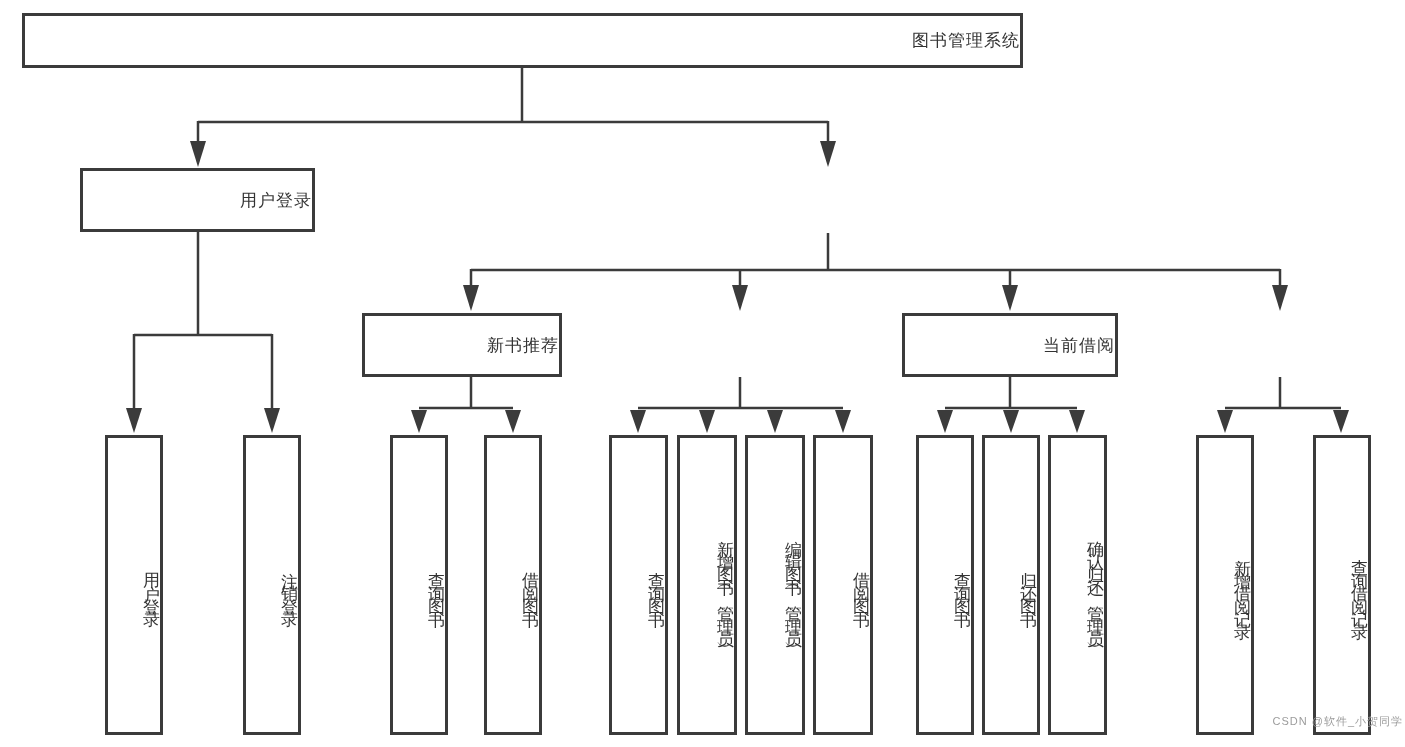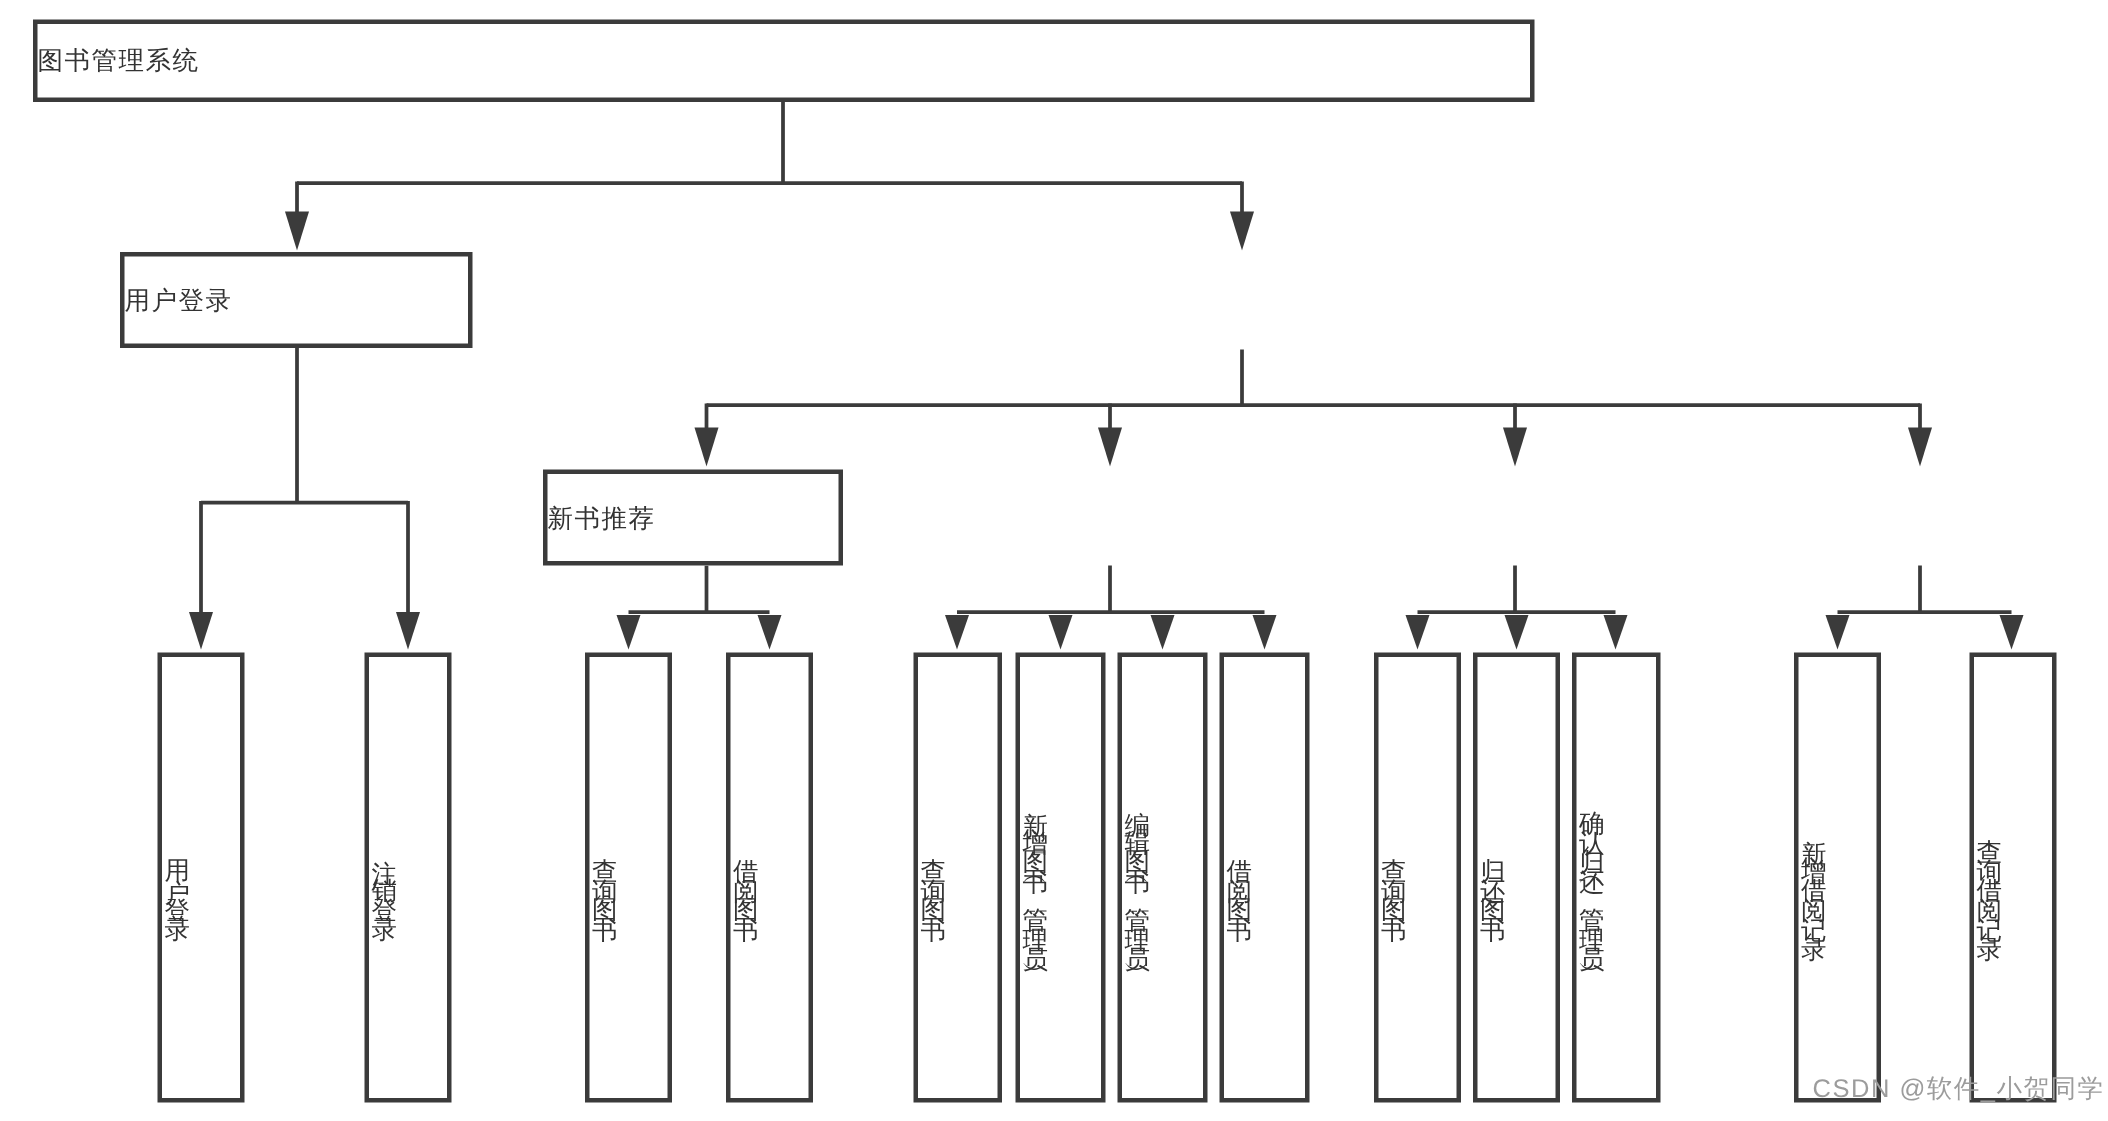--- a/index.html
+++ b/index.html
@@ -20,38 +20,38 @@
     left: 0; top: 0;
     width: 1405px; height: 747px;
   }
   .node {
     position: absolute;
     box-sizing: border-box;
     background: #ffffff;
     border: 3px solid #3b3b3b;
     display: flex;
     align-items: center;
-    justify-content: flex-start;
+    justify-content: flex-end;
     color: #333333;
     font-size: 17px;
     letter-spacing: 1px;
     text-align: center;
   }
   .leaf .vtext {
     writing-mode: vertical-rl;
     text-orientation: mixed;
     letter-spacing: 13px;
     line-height: 1.1;
     white-space: nowrap;
   }
   #watermark {
     position: absolute;
     top: 714px;
     right: 2px;
-    font-size: 17px;
+    font-size: 11px;
     color: #9c9c9c;
     letter-spacing: 1px;
     white-space: nowrap;
   }
 </style>
 </head>
 <body>
 
 <div id="canvas">
 
@@ -110,20 +110,23 @@
     <span>图书管理系统</span>
   </div>
 
   <div class="node" style="left:80px;top:168px;width:235px;height:64px">
     <span>用户登录</span>
   </div>
 
   <div class="node" style="left:362px;top:313px;width:200px;height:64px">
     <span>新书推荐</span>
   </div>
+  <div class="node" style="left:902px;top:313px;width:216px;height:64px">
+    <span>当前借阅</span>
+  </div>
 
   <div class="node leaf" style="left:105px;top:435px;width:58px;height:300px">
     <span class="vtext">用户登录</span>
   </div>
   <div class="node leaf" style="left:243px;top:435px;width:58px;height:300px">
     <span class="vtext">注销登录</span>
   </div>
 
   <div class="node leaf" style="left:390px;top:435px;width:58px;height:300px">
     <span class="vtext">查询图书</span>

